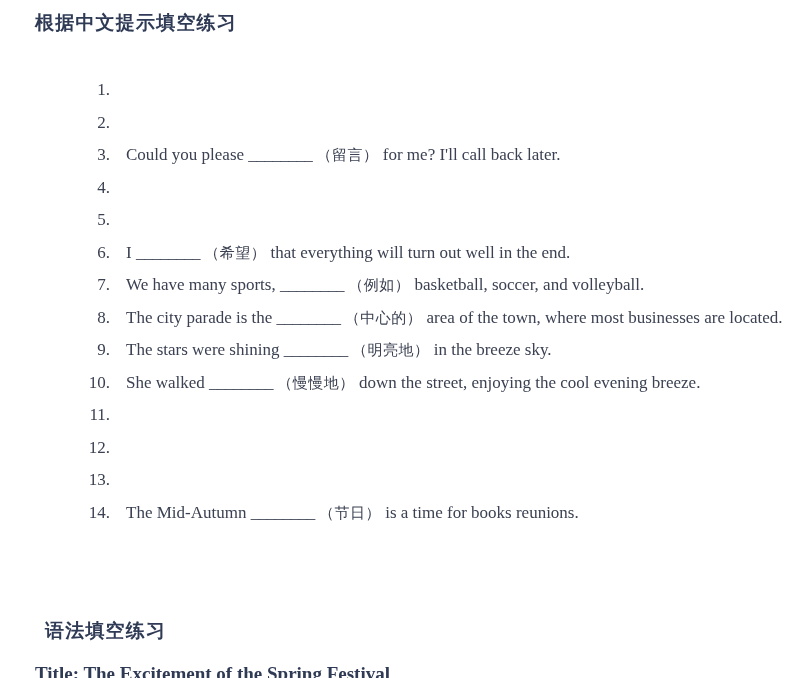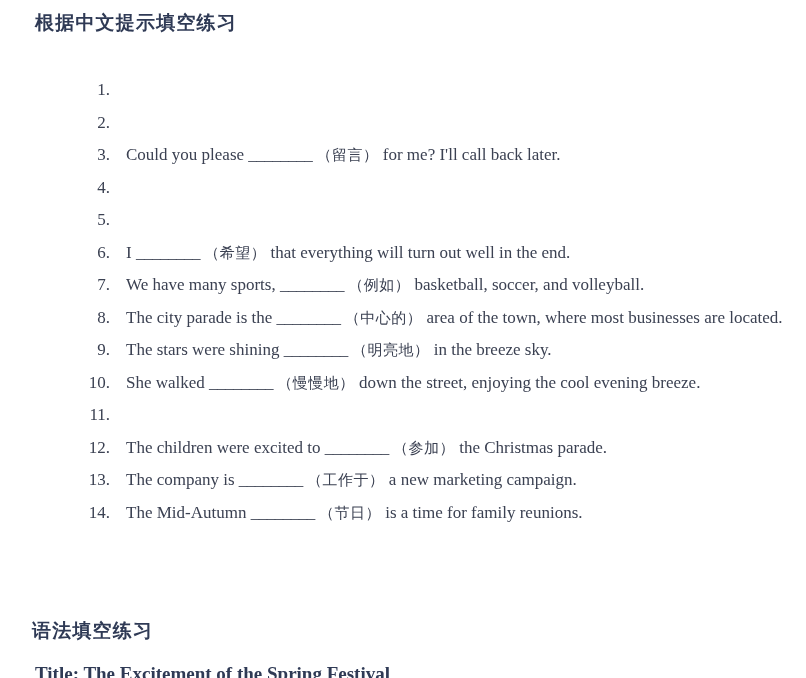--- a/index.html
+++ b/index.html
@@ -36,21 +36,21 @@
   }
 
   #heading-1 {
     position: absolute;
     left: 35px;
     top: 13px;
   }
 
   #heading-2 {
     position: absolute;
-    left: 32px;
+    left: 45px;
     top: 621px;
   }
 
   
   .exercise-list {
     position: absolute;
     left: 0;
     top: 74px;
     width: 806px;
   }
@@ -149,29 +149,27 @@
       </div>
       <div class="exercise-item">
         <span class="item-number">10.</span>
         <span class="item-text"><span>She walked </span><span class="blank">________</span><span> </span><span class="hint">（慢慢地）</span><span> down the street, enjoying the cool evening breeze.</span></span>
       </div>
       <div class="exercise-item">
         <span class="item-number">11.</span>
       </div>
       <div class="exercise-item">
         <span class="item-number">12.</span>
-        <span class="item-text"><span>The children were excited to </span><span class="blank">________</span><span> </span><span class="hint">（参加）</span><span> the Christmas parade.</span></span>
       </div>
       <div class="exercise-item">
         <span class="item-number">13.</span>
-        <span class="item-text"><span>The company is </span><span class="blank">________</span><span> </span><span class="hint">（工作于）</span><span> a new marketing campaign.</span></span>
       </div>
       <div class="exercise-item">
         <span class="item-number">14.</span>
-        <span class="item-text"><span>The Mid-Autumn </span><span class="blank">________</span><span> </span><span class="hint">（节日）</span><span> is a time for family reunions.</span></span>
+        <span class="item-text"><span>The Mid-Autumn </span><span class="blank">________</span><span> </span><span class="hint">（节日）</span><span> is a time for books reunions.</span></span>
       </div>
     </div>
 
   <h2 class="section-heading" id="heading-2">语法填空练习</h2>
 
   <div id="passage-title">Title: The Excitement of the Spring Festival</div>
 
 </div>
 
 </body></html>

